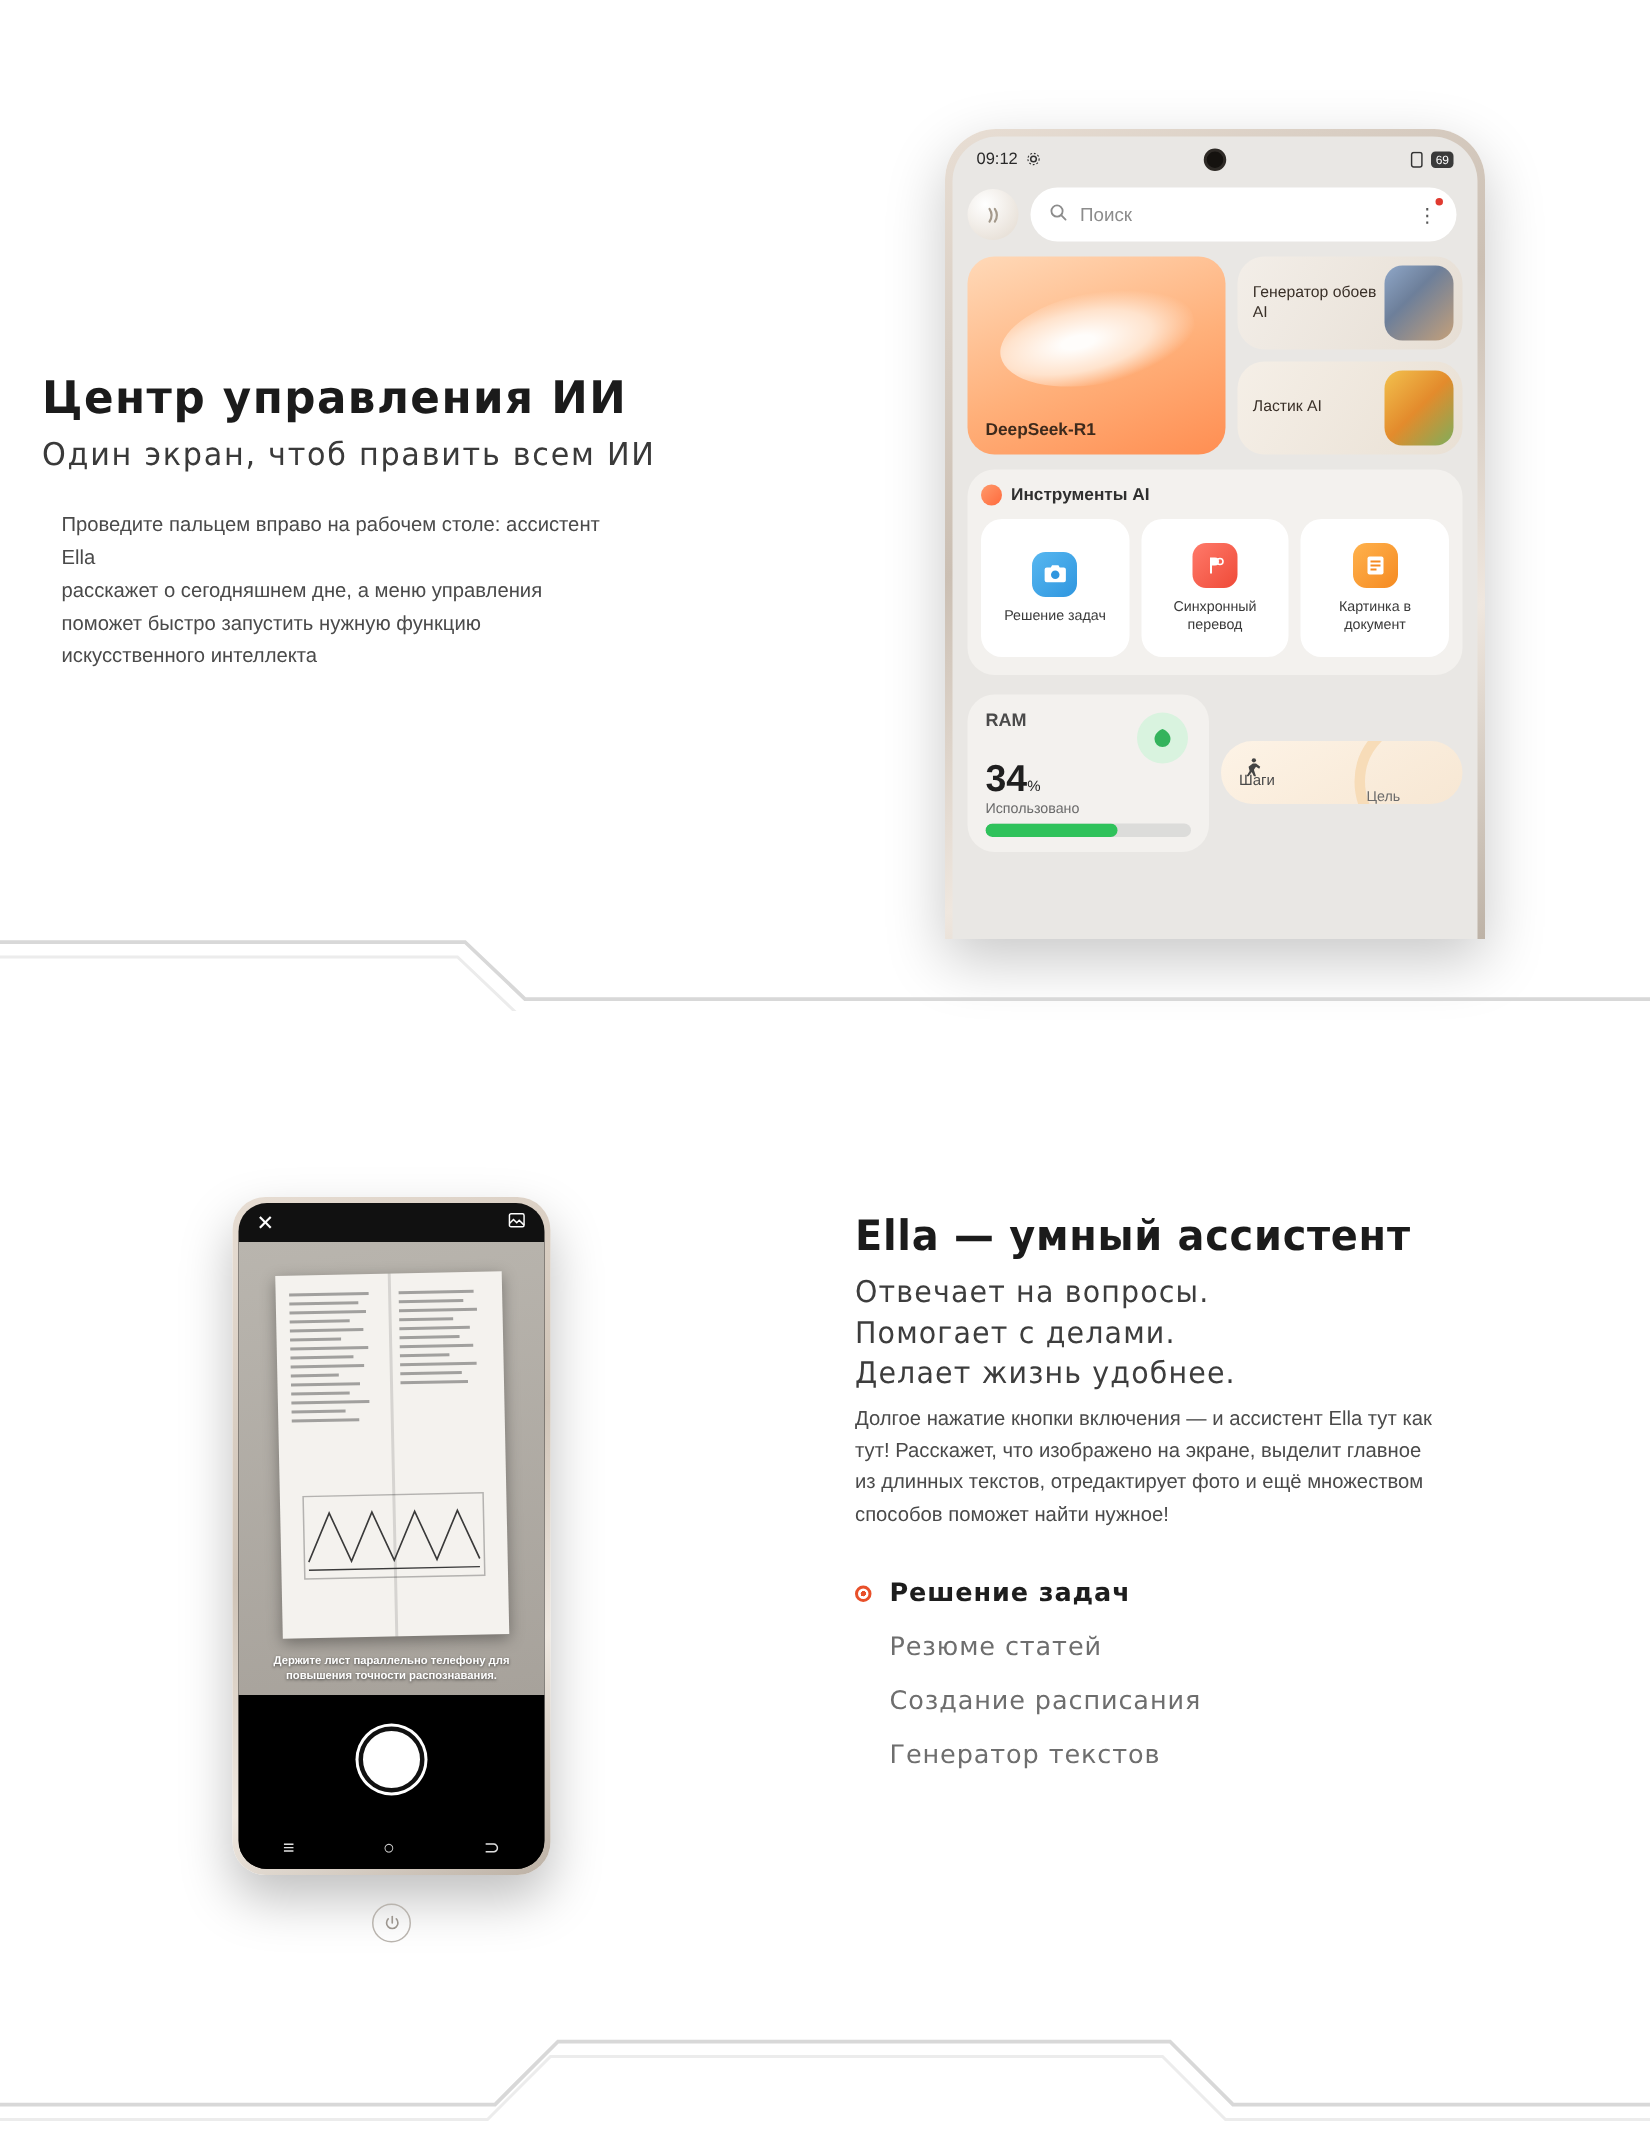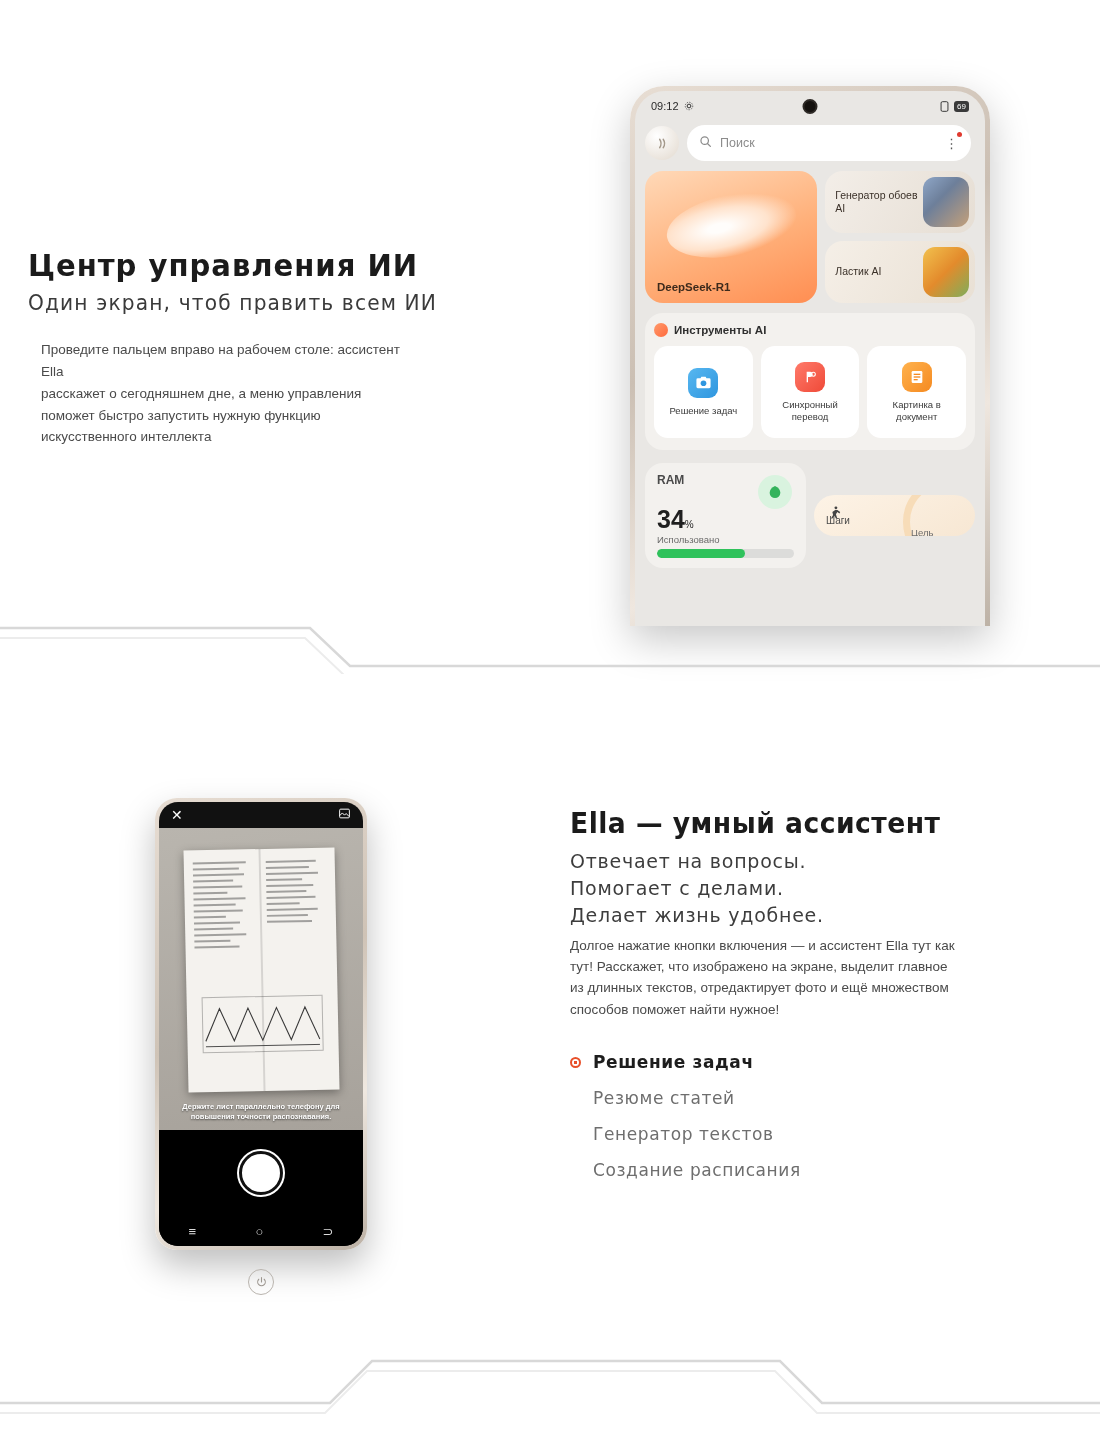--- a/index.html
+++ b/index.html
@@ -535,25 +535,25 @@
         <div class="feat active">
           <span class="bullet"></span>
           <span>Решение задач</span>
         </div>
         <div class="feat">
           <span class="bullet"></span>
           <span>Резюме статей</span>
         </div>
         <div class="feat">
           <span class="bullet"></span>
-          <span>Генератор текстов</span>
+          <span>Создание расписания</span>
         </div>
         <div class="feat">
           <span class="bullet"></span>
-          <span>Создание расписания</span>
+          <span>Генератор текстов</span>
         </div>
       </div>
     </div>
   </div>
 
   <div class="sec3-div">
     <svg width="1100" height="70" viewBox="0 0 1100 70">
       <path d="M0 58 L330 58 L372 16 L780 16 L822 58 L1100 58" fill="none" stroke="#d8d8d8" stroke-width="2.5"></path>
       <path d="M0 68 L325 68 L367 26 L775 26 L817 68 L1100 68" fill="none" stroke="#ececec" stroke-width="2"></path>
     </svg>

